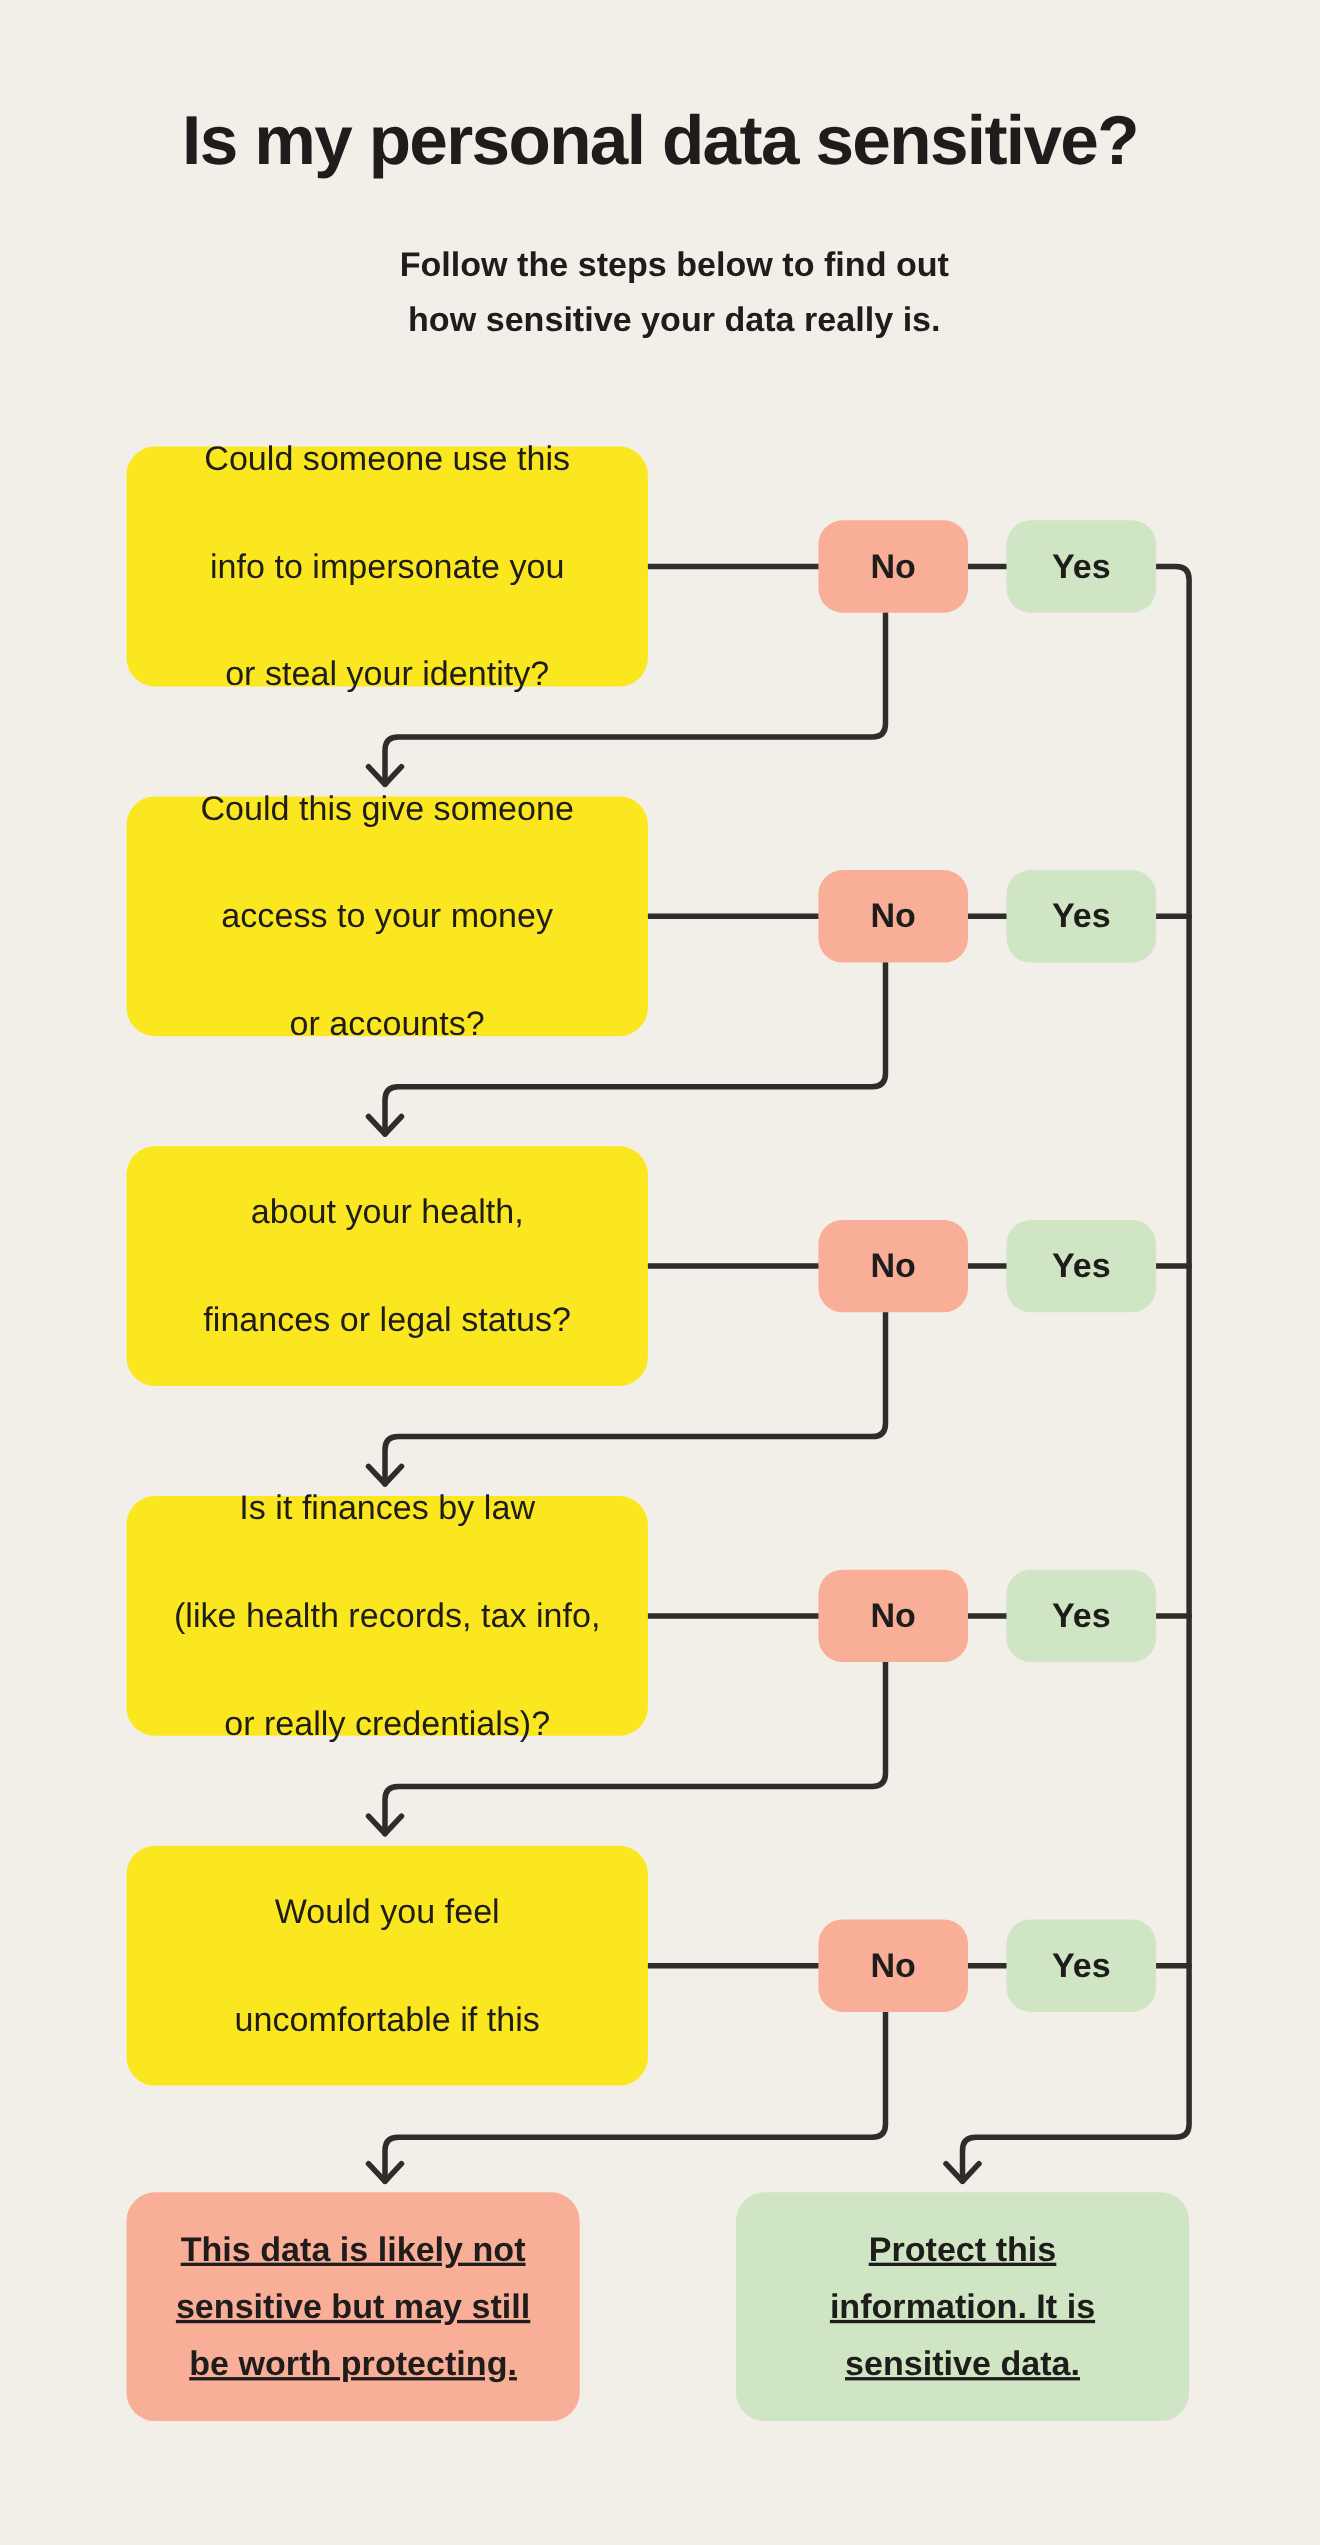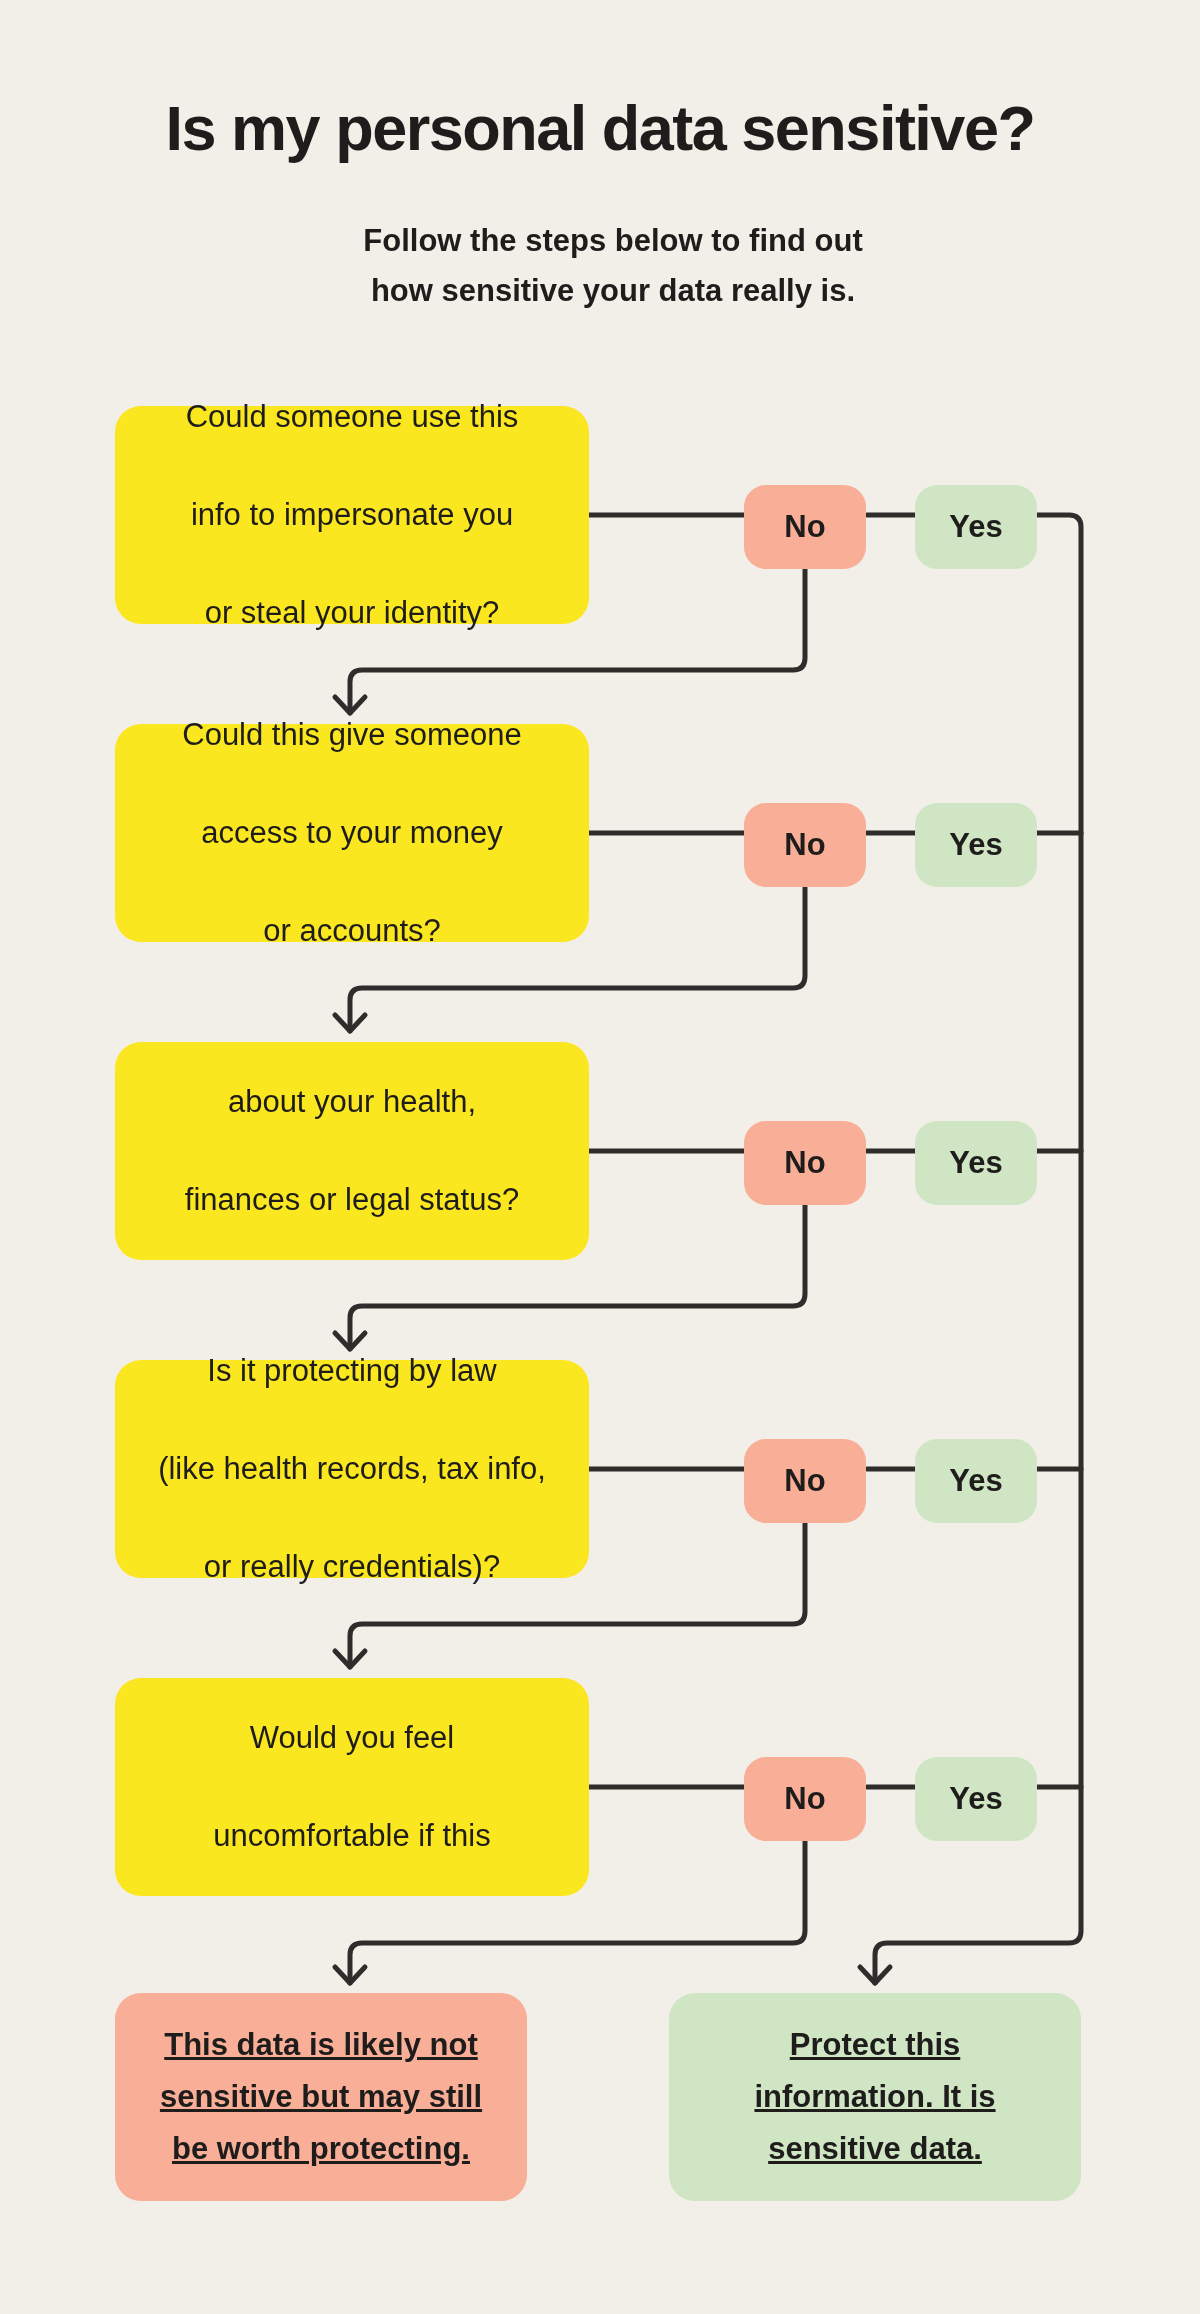--- a/index.html
+++ b/index.html
@@ -71,29 +71,28 @@
     justify-content:center;
     align-items:center;
     text-align:center;
     font-size:31px;
     font-weight:400;
     line-height:52px;
     gap:46px;
   }
   .chip{
     position:absolute;
-    width:122px;
+    width:136px;
     height:84px;
     border-radius:22px;
     display:flex;
     align-items:center;
     justify-content:center;
     font-size:31px;
     font-weight:700;
-    margin-top:12px;
   }
   .chip.no{left:744px;background:var(--no_bg);}
   .chip.yes{left:915px;background:var(--yes_bg);}
   .row1 .chip{top:473px;} .row2 .chip{top:791px;} .row3 .chip{top:1109px;}
   .row4 .chip{top:1427px;} .row5 .chip{top:1745px;}
   .outcome{
     position:absolute;
     top:1993px;
     height:208px;
     border-radius:26px;
@@ -179,21 +178,21 @@
     <div class="qbox" style="top:1042px">
       <span class="qline">about your health,</span>
       <span class="qline">finances or legal status?</span>
     </div>
     <div class="chip no">No</div>
     <div class="chip yes">Yes</div>
   </div>
 
   <div class="row4">
     <div class="qbox" style="top:1360px">
-      <span class="qline">Is it protecting by law</span>
+      <span class="qline">Is it finances by law</span>
       <span class="qline">(like health records, tax info,</span>
       <span class="qline">or really credentials)?</span>
     </div>
     <div class="chip no">No</div>
     <div class="chip yes">Yes</div>
   </div>
 
   <div class="row5">
     <div class="qbox" style="top:1678px">
       <span class="qline">Would you feel</span>

